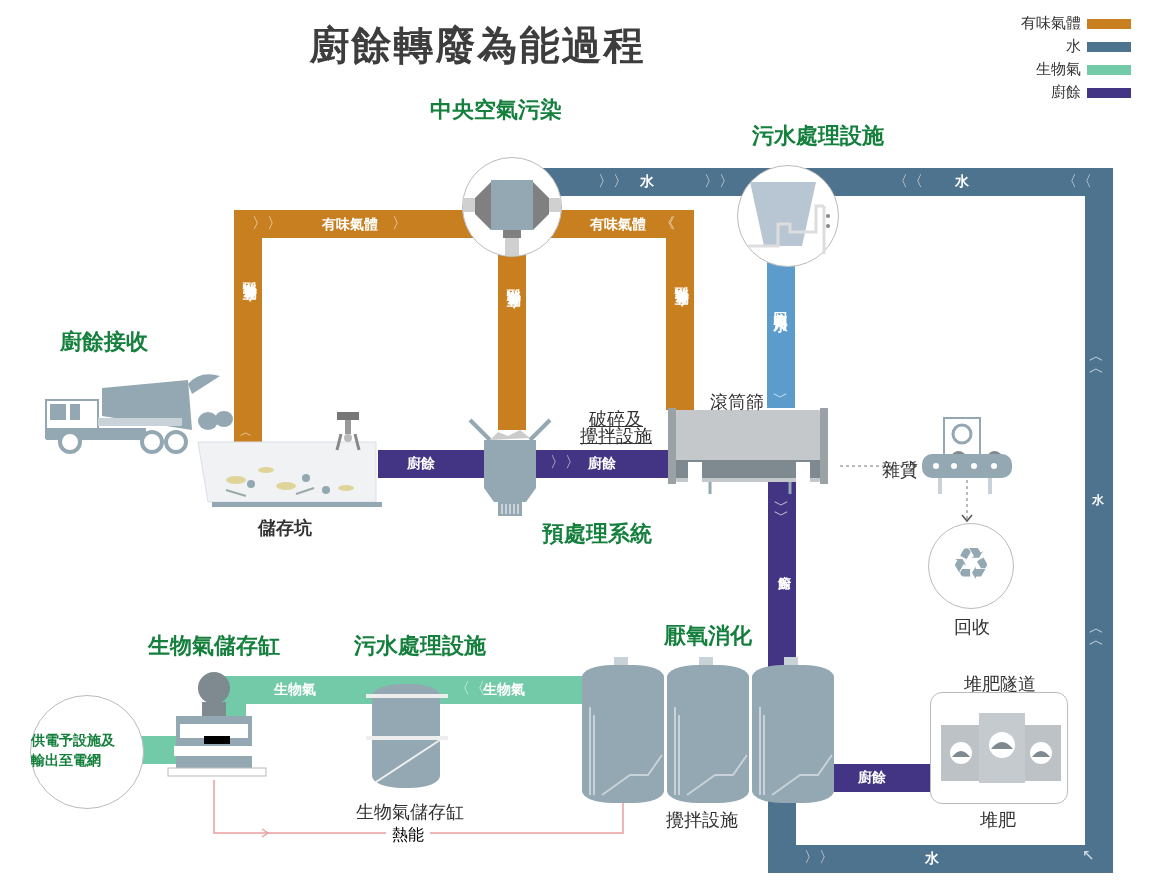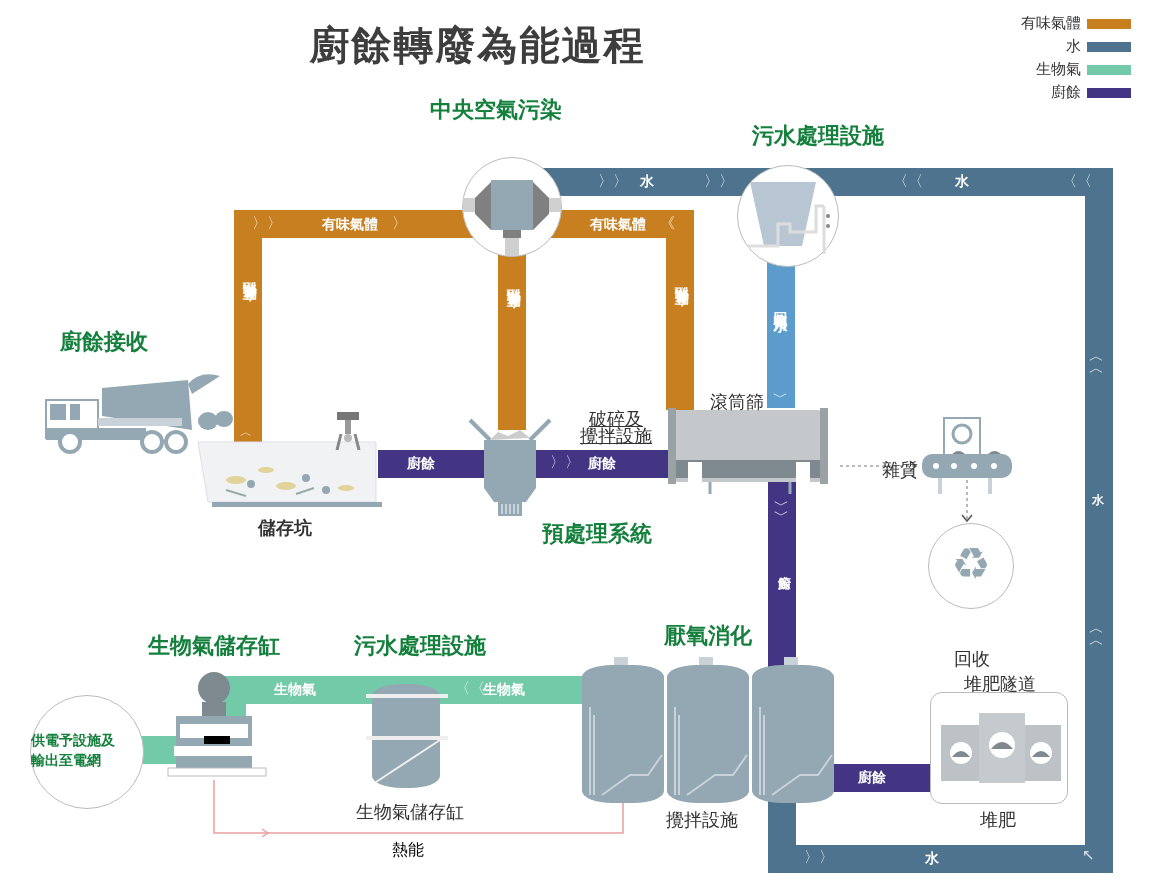--- a/index.html
+++ b/index.html
@@ -104,21 +104,21 @@
 <div class="pt" style="left:483px;top:681px;">生物氣</div>
 
 <svg style="left:0;top:0;width:1153px;height:893px;">
   <polyline points="214,780 214,833 623,833 623,800" fill="none" stroke="#e8a0a0" stroke-width="1.5"></polyline>
   <polyline points="262,829 268,833 262,837" fill="none" stroke="#e8a0a0" stroke-width="1.5"></polyline>
   <line x1="840" y1="466" x2="915" y2="466" stroke="#777" stroke-dasharray="3,3"></line>
   <line x1="967" y1="480" x2="967" y2="520" stroke="#777" stroke-dasharray="3,3"></line>
   <polyline points="962,515 967,521 972,515" fill="none" stroke="#555" stroke-width="1.5"></polyline>
   <polyline points="910,461 916,466 910,471" fill="none" stroke="#555" stroke-width="1.5"></polyline>
 </svg>
-<div class="abs" style="left:386px;top:825px;background:#fff;padding:0 6px;margin-top:15px;">熱能</div>
+<div class="abs" style="left:386px;top:825px;background:#fff;padding:0 6px;">熱能</div>
 
 <div class="abs section" style="left:60px;top:328px;">廚餘接收</div>
 <div class="abs section" style="left:430px;top:96px;width:180px;">
   <div>中央空氣污染</div>
 </div>
 <div class="abs section" style="left:716px;top:122px;margin-left:36px;">污水處理設施</div>
 <div class="abs section" style="left:542px;top:520px;">預處理系統</div>
 <div class="abs section" style="left:148px;top:632px;">生物氣儲存缸</div>
 <div class="abs section" style="left:354px;top:632px;">污水處理設施</div>
 <div class="abs section" style="left:664px;top:622px;">厭氧消化</div>
@@ -234,21 +234,21 @@
       <circle cx="56" cy="50" r="3"></circle>
       <circle cx="76" cy="50" r="3"></circle>
     </g>
   <line x1="22" y1="62" x2="22" y2="78" stroke="#c8d2d8" stroke-width="4"></line>
   <line x1="72" y1="62" x2="72" y2="78" stroke="#c8d2d8" stroke-width="4"></line>
 </svg>
 
 <div class="circle" style="left:928px;top:523px;width:84px;height:84px;">
   <div style="position:absolute;left:0;top:14px;width:84px;text-align:center;font-size:44px;color:#93a8b2;line-height:52px;">♻</div>
 </div>
-<div class="abs label" style="left:954px;top:647px;">回收</div>
+<div class="abs label" style="left:954px;top:615px;">回收</div>
 
 <div class="tank" style="left:582px;top:665px;width:82px;height:138px;"></div>
 <div class="tank" style="left:667px;top:665px;width:82px;height:138px;"></div>
 <div class="tank" style="left:752px;top:665px;width:82px;height:138px;"></div>
 <svg style="left:582px;top:655px;width:260px;height:150px;">
   <g fill="#c8d2d8">
       <rect x="32" y="2" width="14" height="8"></rect>
       <rect x="117" y="2" width="14" height="8"></rect>
       <rect x="202" y="2" width="14" height="8"></rect>
     </g>

